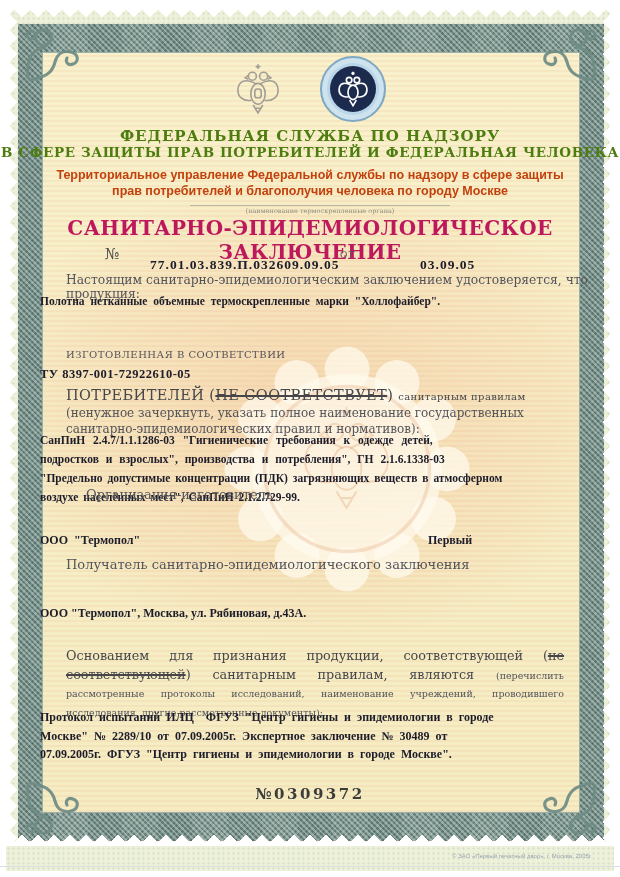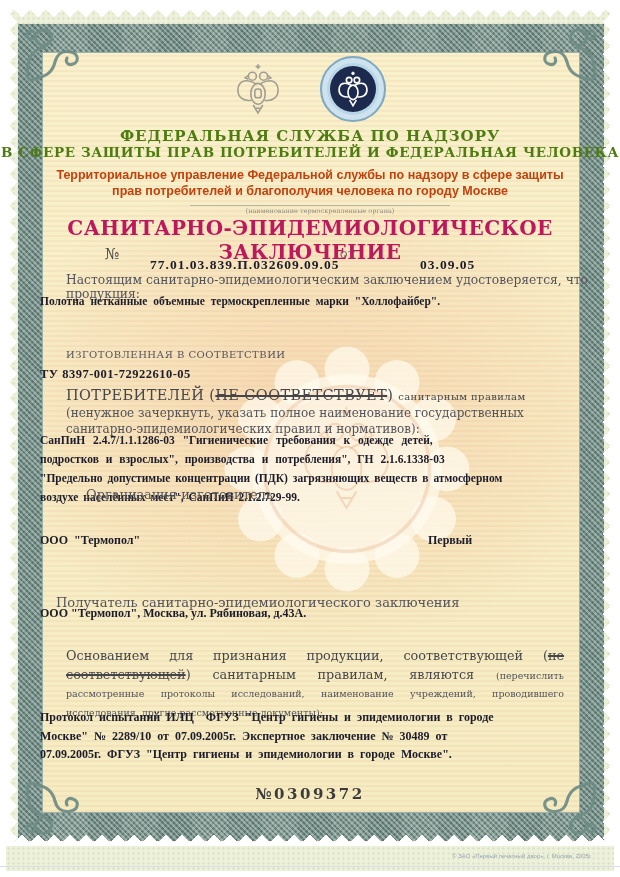--- a/index.html
+++ b/index.html
@@ -178,21 +178,21 @@
   <div class="mono" style="font-size:11.5px;line-height:19px;word-spacing:5px;">СанПиН 2.4.7/1.1.1286-03 "Гигиенические требования к одежде детей,</div>
   <div class="mono" style="font-size:11.5px;line-height:19px;word-spacing:4px;">подростков и взрослых", производства и потребления", ГН 2.1.6.1338-03</div>
   <div class="mono" style="font-size:11.5px;line-height:19px;word-spacing:2px;">"Предельно допустимые концентрации (ПДК) загрязняющих веществ в атмосферном</div>
   <div class="mono" style="font-size:11.5px;line-height:19px;word-spacing:2px;">воздухе населённых мест", СанПиН 2.1.2.729-99.</div>
 </div>
 
 <div class="abs label" style="top:487px;left:86px;font-size:13px;">Организация-изготовитель</div>
 <div class="abs mono" style="top:533px;left:40px;font-size:12px;word-spacing:3px;">ООО "Термопол"</div>
 <div class="abs mono" style="top:533px;left:428px;font-size:12px;">Первый</div>
 
-<div class="abs label" style="top:557px;left:56px;font-size:13px;margin-top:38px;">Получатель санитарно-эпидемиологического заключения</div>
+<div class="abs label" style="top:557px;left:66px;font-size:13px;">Получатель санитарно-эпидемиологического заключения</div>
 <div class="abs mono" style="top:606px;left:40px;font-size:12px;">ООО "Термопол", Москва, ул. Рябиновая, д.43А.</div>
 
 <div class="abs" style="top:647px;left:66px;right:56px;font-size:12.8px;line-height:1.45;color:#46464a;text-align:justify;"><span>Основанием для признания продукции, соответствующей </span><span>(</span><span class="strike">не соответствующей</span><span>) </span><span>санитарным правилам, являются </span><span class="label" style="font-size:9.5px;">(перечислить рассмотренные протоколы исследований, наименование учреждений, проводившего исследования, другие рассмотренные документы):</span></div>
 
 <div class="abs" style="top:708px;left:40px;">
   <div class="mono" style="font-size:12px;line-height:18.5px;word-spacing:3px;">Протокол испытаний ИЛЦ  ФГУЗ "Центр гигиены и эпидемиологии в городе</div>
   <div class="mono" style="font-size:12px;line-height:18.5px;word-spacing:3px;">Москве" № 2289/10 от 07.09.2005г. Экспертное заключение № 30489 от</div>
   <div class="mono" style="font-size:12px;line-height:18.5px;word-spacing:3px;">07.09.2005г. ФГУЗ "Центр гигиены и эпидемиологии в городе Москве".</div>
 </div>
 

